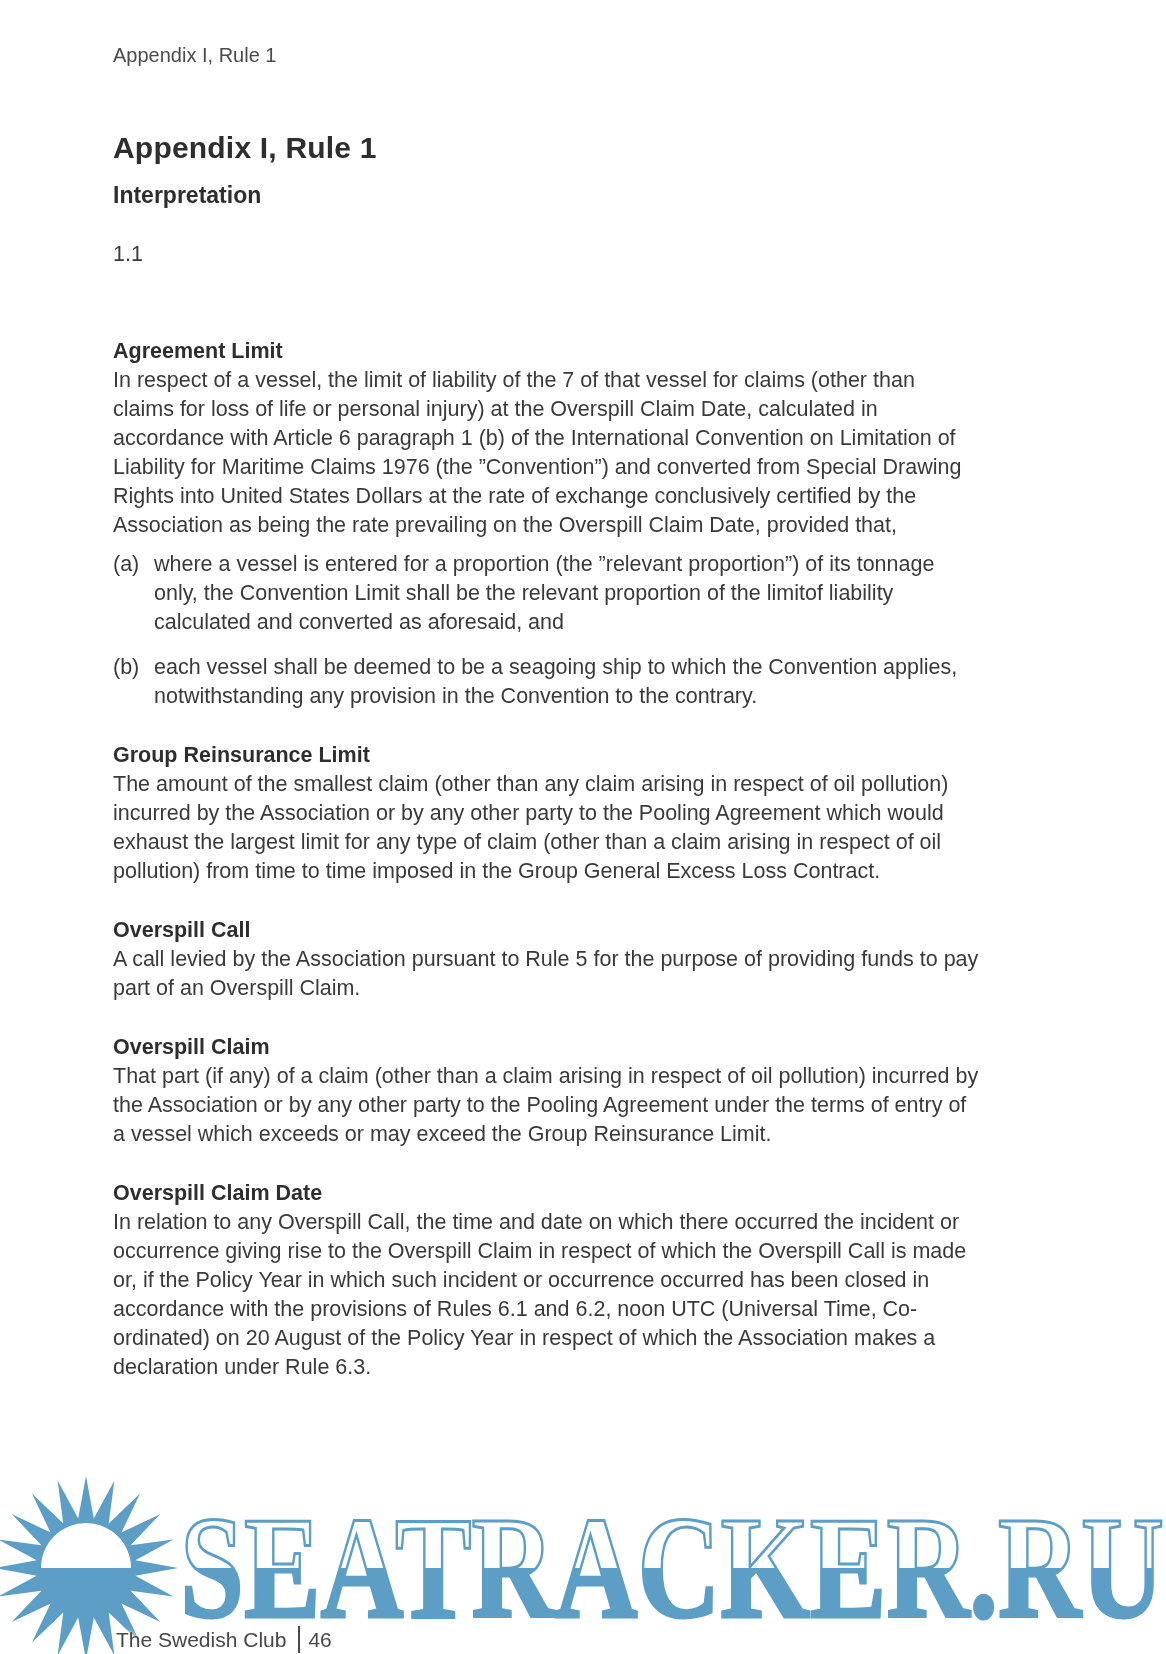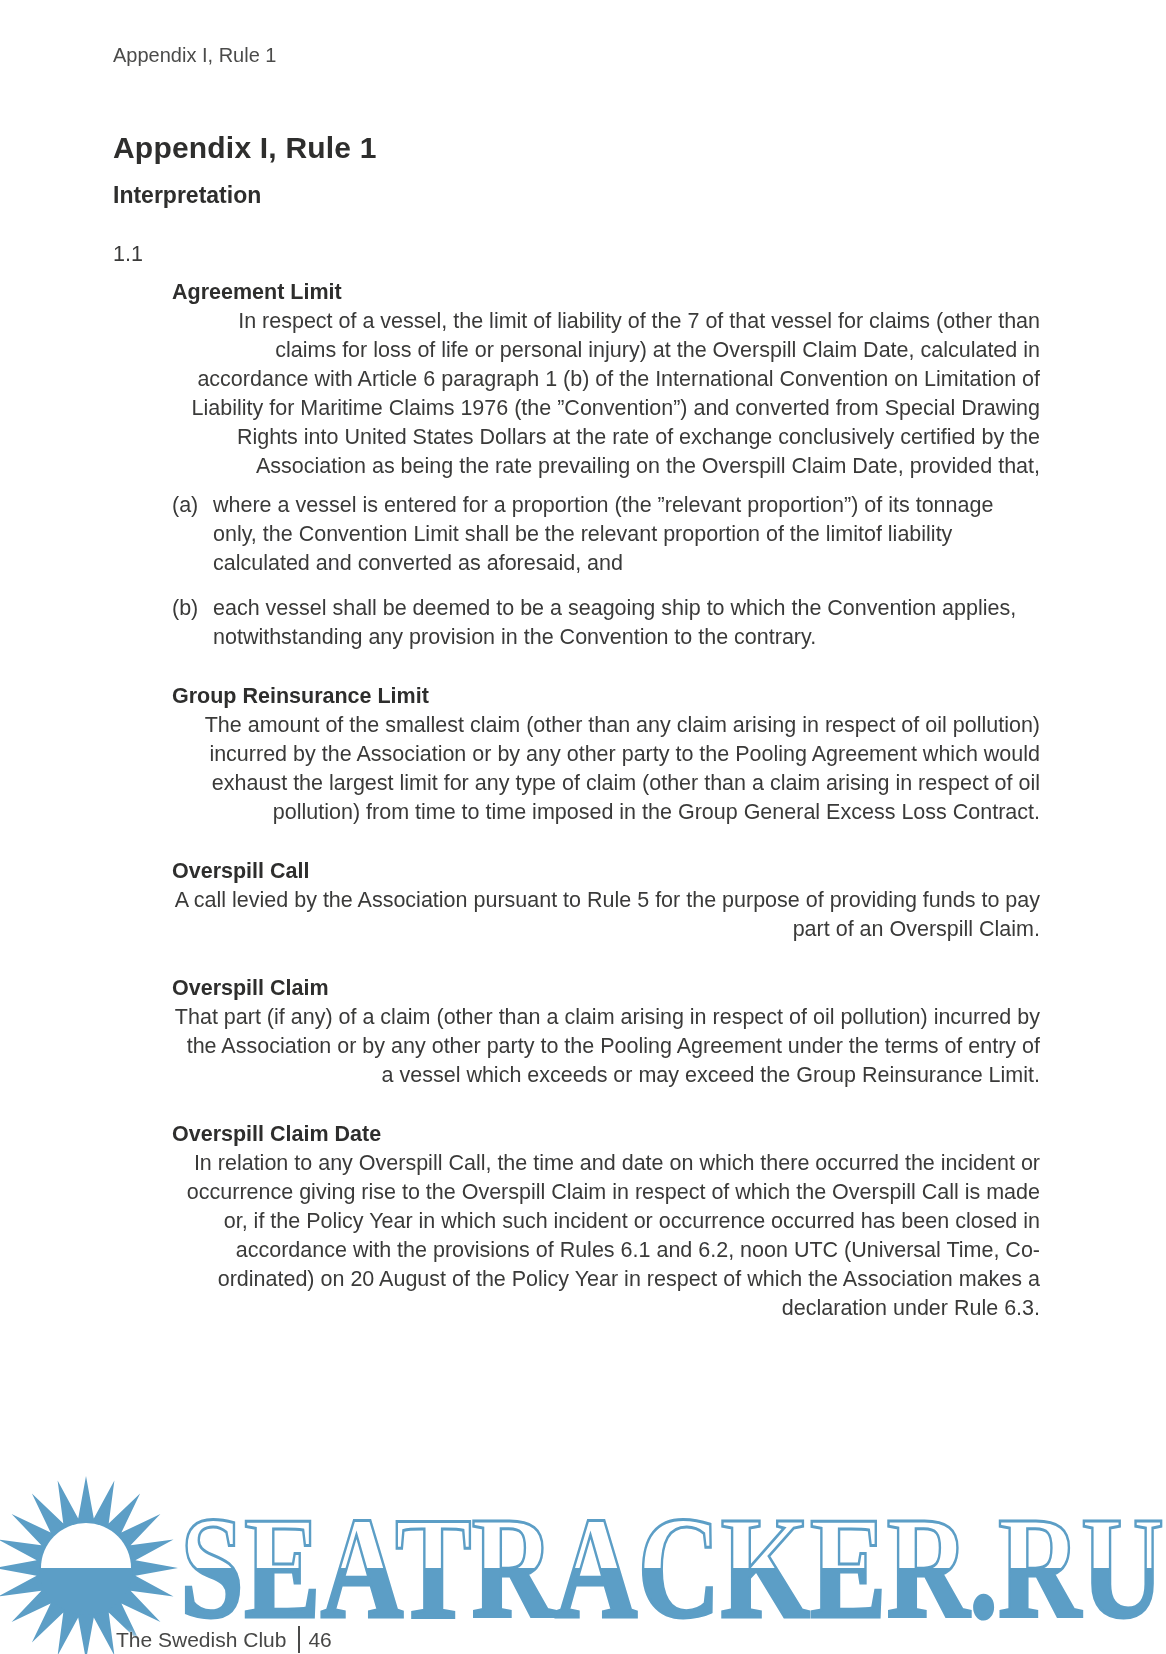--- a/index.html
+++ b/index.html
@@ -30,27 +30,27 @@
     margin-top:62px;
     font-size:30px;line-height:36px;
     font-weight:bold;color:var(--heading-text);
     letter-spacing:.2px;
   }
   .doc-subtitle{
     margin-top:14px;
     font-size:23px;line-height:30px;
     font-weight:bold;color:var(--heading-text);
   }
-  .clause{display:flex;margin-top:30px;}
+  .clause{display:flex;margin-top:30px;flex-direction:column;}
   .clause-number{flex:0 0 59px;}
   .clause-body{width:868px;}
   .definition{margin-top:30px;}
   .definition.first{margin-top:38px;}
   .definition-term{font-weight:bold;color:var(--heading-text);}
-  .definition-text{color:var(--body-text);text-align:right;}
+  .definition-text{color:var(--body-text);}
   .subitem{display:flex;margin-top:10px;}
   .subitem + .subitem{margin-top:16px;}
   .subitem-marker{flex:0 0 41px;}
   .subitem-text{flex:1;}
   
   .page-footer{
     position:absolute;left:116px;top:1625px;z-index:6;
     display:flex;align-items:center;
     font-size:21px;color:#474746;
     text-shadow:0 0 6px #fff,0 0 3px #fff,0 0 1px #fff;

